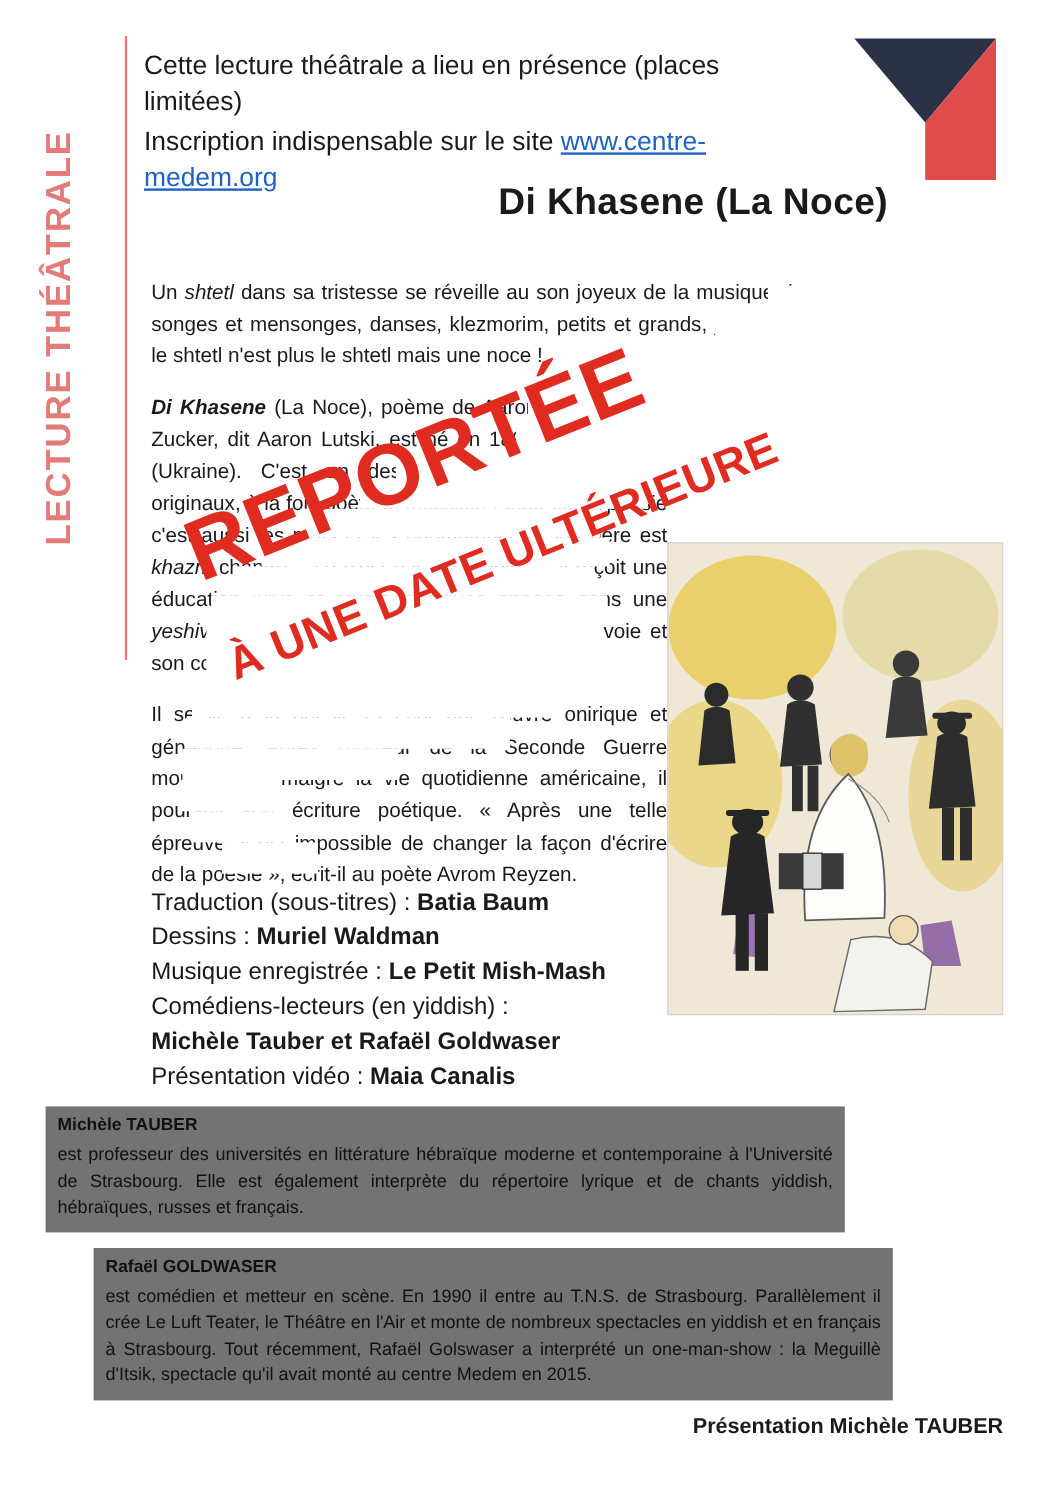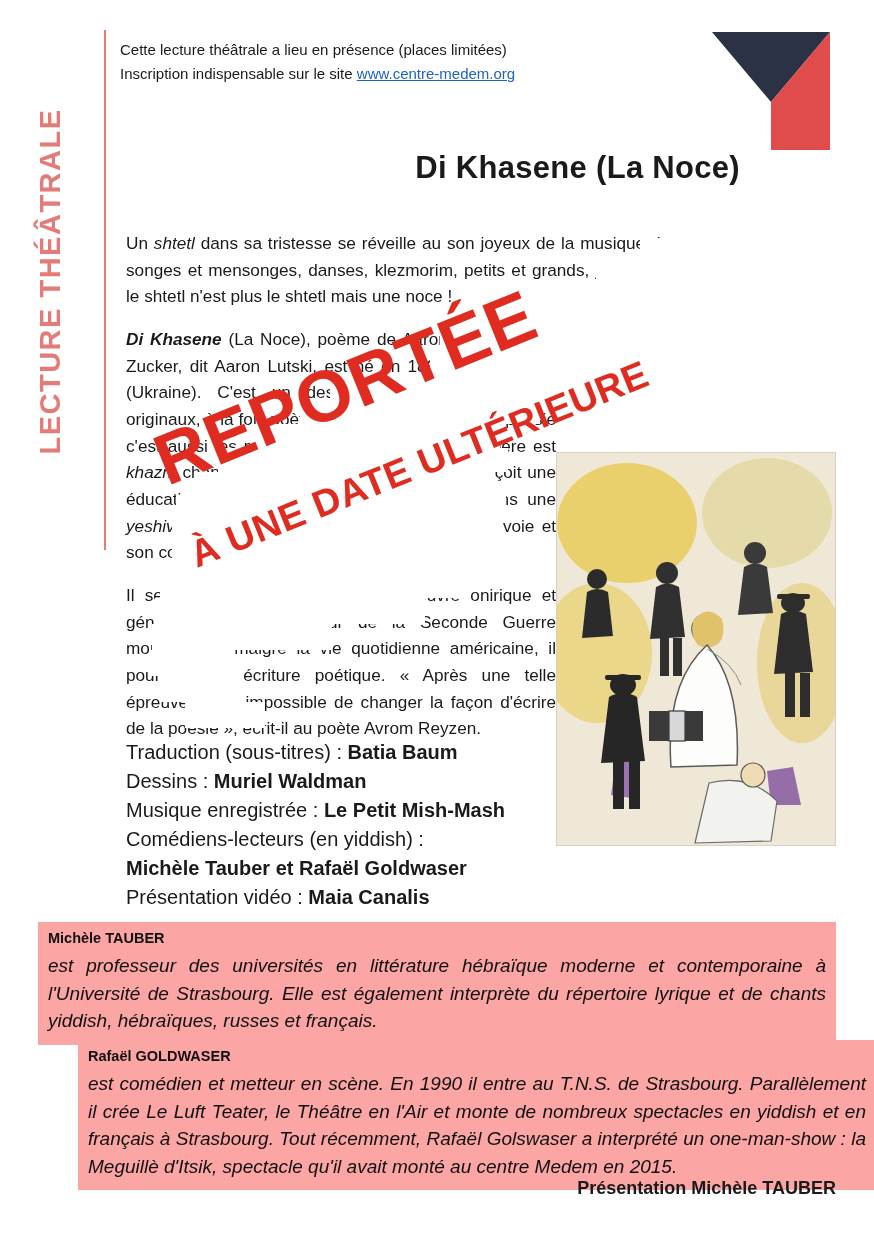--- a/index.html
+++ b/index.html
@@ -54,21 +54,21 @@
     top: 36px;
     width: 560px;
   }
   .date-line {
     font-size: 20px;
     font-weight: bold;
     color: #c0504d;
     letter-spacing: .2px;
   }
   .sub-line {
-    font-size: 15px;
+    font-size: 22px;
     color: #1a1a1a;
     margin-top: 4px;
     line-height: 1.35;
   }
   .sub-line a {
     color: #1f61c4;
     text-decoration: underline;
   }
 
   
@@ -130,38 +130,37 @@
     width: 430px;
     font-size: 20px;
     line-height: 1.45;
   }
   .credits b { font-weight: bold; }
 
   
   .bio {
     position: absolute;
     left: 38px;
-    width: 798px;
-    background: #fca5a5;
+    width: 666px;
+    background: #737373;
     color: #111;
     padding: 8px 10px 10px 10px;
     box-sizing: border-box;
   }
   .bio.one { top: 922px; }
   .bio.two { top: 1040px; margin-left: 40px; }
   .bio-name {
     font-size: 14.5px;
     font-weight: bold;
     margin-bottom: 6px;
   }
   .bio-text {
-    font-size: 19px;
+    font-size: 15px;
     line-height: 1.45;
     text-align: justify;
-    font-style: italic;
   }
 
   
   .footer {
     position: absolute;
     right: 38px;
     top: 1178px;
     font-size: 18px;
     font-weight: bold;
   }

